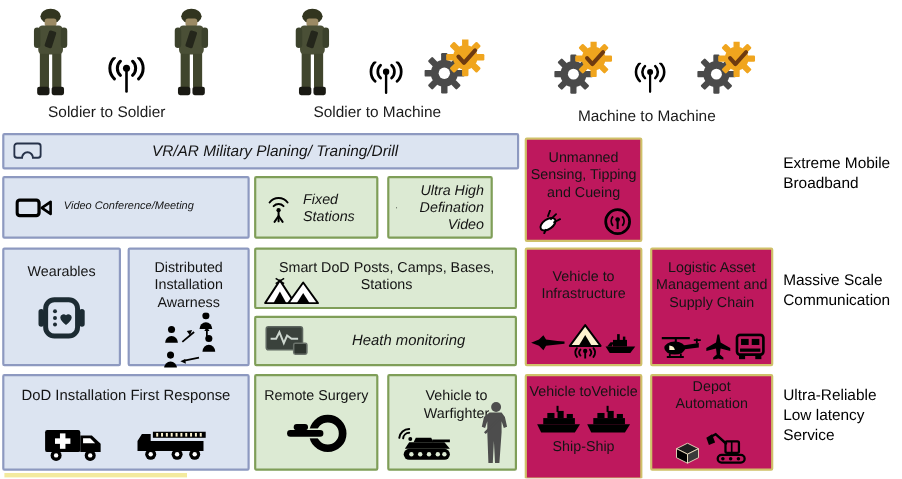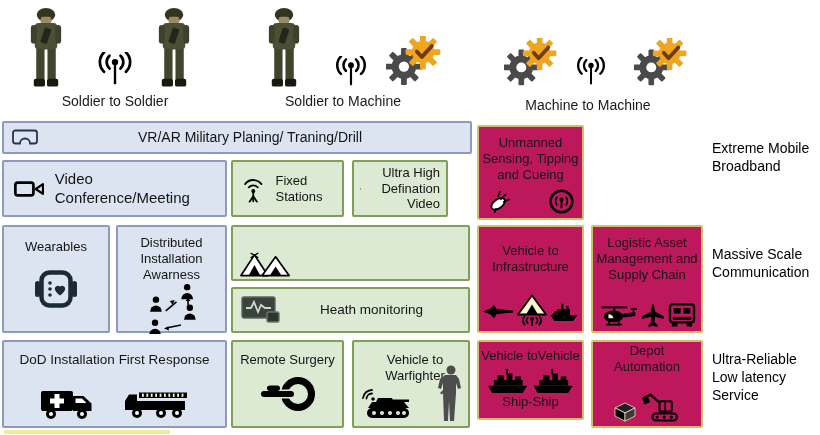--- a/index.html
+++ b/index.html
@@ -12,21 +12,21 @@
   .top-label{position:absolute;font-size:14px;color:#1a1a1a;text-align:center;white-space:nowrap;}
   .icon{display:inline-block;line-height:0;}
   .icon svg{width:100%;height:100%;}
   
   .box{position:absolute;border:2px solid;border-radius:2px;box-sizing:border-box;
        font-size:13px;line-height:1.22;color:#141414;}
   .blue  {background:#dce4f1;border-color:#8d99c0;}
   .green {background:#dcead3;border-color:#7f9e58;}
   .yellow{background:#be185d;border-color:#cfc169;}
   .box .ttl{text-align:center;}
-  .row{display:flex;align-items:center;}
+  .row{display:flex;align-items:center;font-style:italic;}
   .col{display:flex;flex-direction:column;align-items:center;}
   
   .cat{position:absolute;left:712px;width:106px;font-size:14px;line-height:1.28;color:#000;}
 </style>
 </head>
 <body>
 
 <div id="stage">
 
   <span class="icon abs" style="left:24px;top:6px;width:44px;height:84px"><svg viewBox="0 0 44 86" preserveAspectRatio="xMidYMid meet">
@@ -54,21 +54,21 @@
   <rect x="16.5" y="11" width="11" height="7.5" rx="2.5" fill="#9b8a64"></rect>
   <rect x="10.5" y="17.5" width="23" height="27" rx="4" fill="#4a4f36"></rect>
   <rect x="6.5" y="19.5" width="6" height="19" rx="3" fill="#3c422c"></rect>
   <rect x="31.5" y="19.5" width="6" height="19" rx="3" fill="#3c422c"></rect>
   <rect x="18.5" y="22.5" width="7" height="16" rx="1.5" fill="#24261b" transform="rotate(18 22 30)"></rect>
   <rect x="12" y="44" width="8.5" height="31" fill="#40452d"></rect>
   <rect x="23.5" y="44" width="8.5" height="31" fill="#40452d"></rect>
   <rect x="9.5" y="74.5" width="11.5" height="8" rx="2" fill="#191913"></rect>
   <rect x="23" y="74.5" width="11.5" height="8" rx="2" fill="#191913"></rect>
       </svg></span>
-  <div class="top-label" style="left:40px;top:93px;width:150px">Soldier to Soldier</div>
+  <div class="top-label" style="left:22px;top:93px;width:150px">Soldier to Soldier</div>
 
   <span class="icon abs" style="left:262px;top:6px;width:44px;height:84px"><svg viewBox="0 0 44 86" preserveAspectRatio="xMidYMid meet">
   <ellipse cx="22" cy="9" rx="9.5" ry="7" fill="#32351f"></ellipse>
   <rect x="16.5" y="11" width="11" height="7.5" rx="2.5" fill="#9b8a64"></rect>
   <rect x="10.5" y="17.5" width="23" height="27" rx="4" fill="#4a4f36"></rect>
   <rect x="6.5" y="19.5" width="6" height="19" rx="3" fill="#3c422c"></rect>
   <rect x="31.5" y="19.5" width="6" height="19" rx="3" fill="#3c422c"></rect>
   <rect x="18.5" y="22.5" width="7" height="16" rx="1.5" fill="#24261b" transform="rotate(18 22 30)"></rect>
   <rect x="12" y="44" width="8.5" height="31" fill="#40452d"></rect>
   <rect x="23.5" y="44" width="8.5" height="31" fill="#40452d"></rect>
@@ -178,21 +178,21 @@
   <path d="M3.5 1.5 h19 a2.5 2.5 0 0 1 2.5 2.5 v8 a2.5 2.5 0 0 1 -2.5 2.5 h-4.5 a5 5 0 0 0 -10 0 h-4.5 A2.5 2.5 0 0 1 1 12 V4 a2.5 2.5 0 0 1 2.5 -2.5 z" fill="none" stroke="#26324a" stroke-width="1.8"></path>
         </svg></span>
     <div class="ttl" style="flex:1;font-size:14px">VR/AR Military Planing/ Traning/Drill</div>
   </div>
 
   <div class="box blue row" style="left:2px;top:160px;width:225px;height:57px;padding:0 10px;gap:10px">
     <span class="icon" style="width:34px;height:20px"><svg viewBox="0 0 34 20" preserveAspectRatio="xMidYMid meet">
   <rect x="1.5" y="3" width="20" height="14" rx="2.5" fill="none" stroke="#000" stroke-width="3"></rect>
   <path d="M24 10 l8 -5.5 v11 z" fill="none" stroke="#000" stroke-width="2.4" stroke-linejoin="round"></path>
         </svg></span>
-    <div style="font-size:15px">Video Conference/Meeting</div>
+    <div style="font-size:10px">Video Conference/Meeting</div>
   </div>
 
   <div class="box green row" style="left:231px;top:160px;width:113px;height:57px;padding:0 8px;gap:10px">
     <span class="icon" style="width:26px;height:32px"><svg viewBox="0 0 30 34" preserveAspectRatio="xMidYMid meet" fill="none" stroke="#000" stroke-width="2.2" stroke-linecap="round">
   <path d="M5 11 A12.5 12.5 0 0 1 25 11"></path>
           <path d="M9.5 15 A7.5 7.5 0 0 1 20.5 15"></path>
   <circle cx="15" cy="19.5" r="2.4" fill="#000" stroke="none"></circle>
   <path d="M15 21 V32"></path>
           <path d="M10.5 32.5 L15 26 L19.5 32.5"></path>
         </svg></span>
@@ -273,20 +273,21 @@
             <path d="M28 30 L40 20"></path>
             <path d="M45 46 L30 49"></path>
           </g>
   <path d="M53 14.5 l-2.6 4.5 h5.2 z"></path>
           <path d="M38 18 l-5.5 1 l3.2 4.3 z"></path>
           <path d="M26 49.8 l5 -2.4 l.6 4.8 z"></path>
         </svg></span>
   </div>
 
   <div class="box green" style="left:231px;top:225px;width:239px;height:56px;padding:8px 6px 0">
+    <div class="ttl" style="width:225px;margin:0 auto">Smart DoD Posts, Camps, Bases, Stations</div>
     <span class="icon abs" style="left:6px;bottom:2px;width:54px;height:25px"><svg viewBox="0 0 56 26" preserveAspectRatio="xMidYMid meet">
   <path d="M2 24.5 L16 3 L30 24.5 Z" fill="#fff" stroke="#000" stroke-width="1.8" stroke-linejoin="round"></path>
   <path d="M12 6 l8 -5 M20 6 l-8 -5" stroke="#000" stroke-width="1.4"></path>
   <path d="M24 24.5 L38 5 L52 24.5 Z" fill="#fff" stroke="#000" stroke-width="1.8" stroke-linejoin="round"></path>
   <path d="M10 24.5 L16 13.5 L22 24.5 Z" fill="#000"></path>
   <path d="M32 24.5 L38 15 L44 24.5 Z" fill="#000"></path>
         </svg></span>
   </div>
 
   <div class="box green row" style="left:231px;top:287px;width:239px;height:46px;padding:0 8px">
@@ -422,21 +423,21 @@
             <circle cx="44" cy="26" r="2"></circle>
           </g>
         </svg></span>
     <span class="icon abs" style="right:4px;bottom:3px;width:28px;height:58px"><svg viewBox="0 0 28 58" preserveAspectRatio="xMidYMid meet" fill="#4d4d4d">
   <circle cx="15" cy="5" r="4.5"></circle>
   <path d="M9 10 h11 l3 4 l2 9 l-3 1 l-2 -6 v10 l-2 28 h-4 l-1 -20 l-1 20 h-4 l-1 -28 v-10 l-2 6 l-3 -1 l2 -9 z"></path>
   <path d="M4 28 l14 -14 l1.6 1.6 l-14 14 z"></path>
         </svg></span>
   </div>
 
-  <div class="box yellow col" style="left:477px;top:340px;width:107px;height:80px;padding:6px 3px 20px">
+  <div class="box yellow col" style="left:477px;top:340px;width:107px;height:96px;padding:6px 3px 20px">
     <div class="ttl" style="width:100px">Vehicle toVehicle</div>
     <span class="icon" style="width:94px;height:26px;margin-top:4px"><svg viewBox="0 0 94 28" preserveAspectRatio="xMidYMid meet" fill="#000">
   <g>
             <path d="M1 19 h42 l-5 8 h-33 z"></path>
             <rect x="7" y="13" width="31" height="6"></rect>
      <rect x="11" y="8" width="7" height="5"></rect>
             <rect x="21" y="6" width="6" height="7"></rect>
             <rect x="30" y="9" width="6" height="4"></rect>
      <rect x="20" y="1" width="2" height="6"></rect>
           </g>

